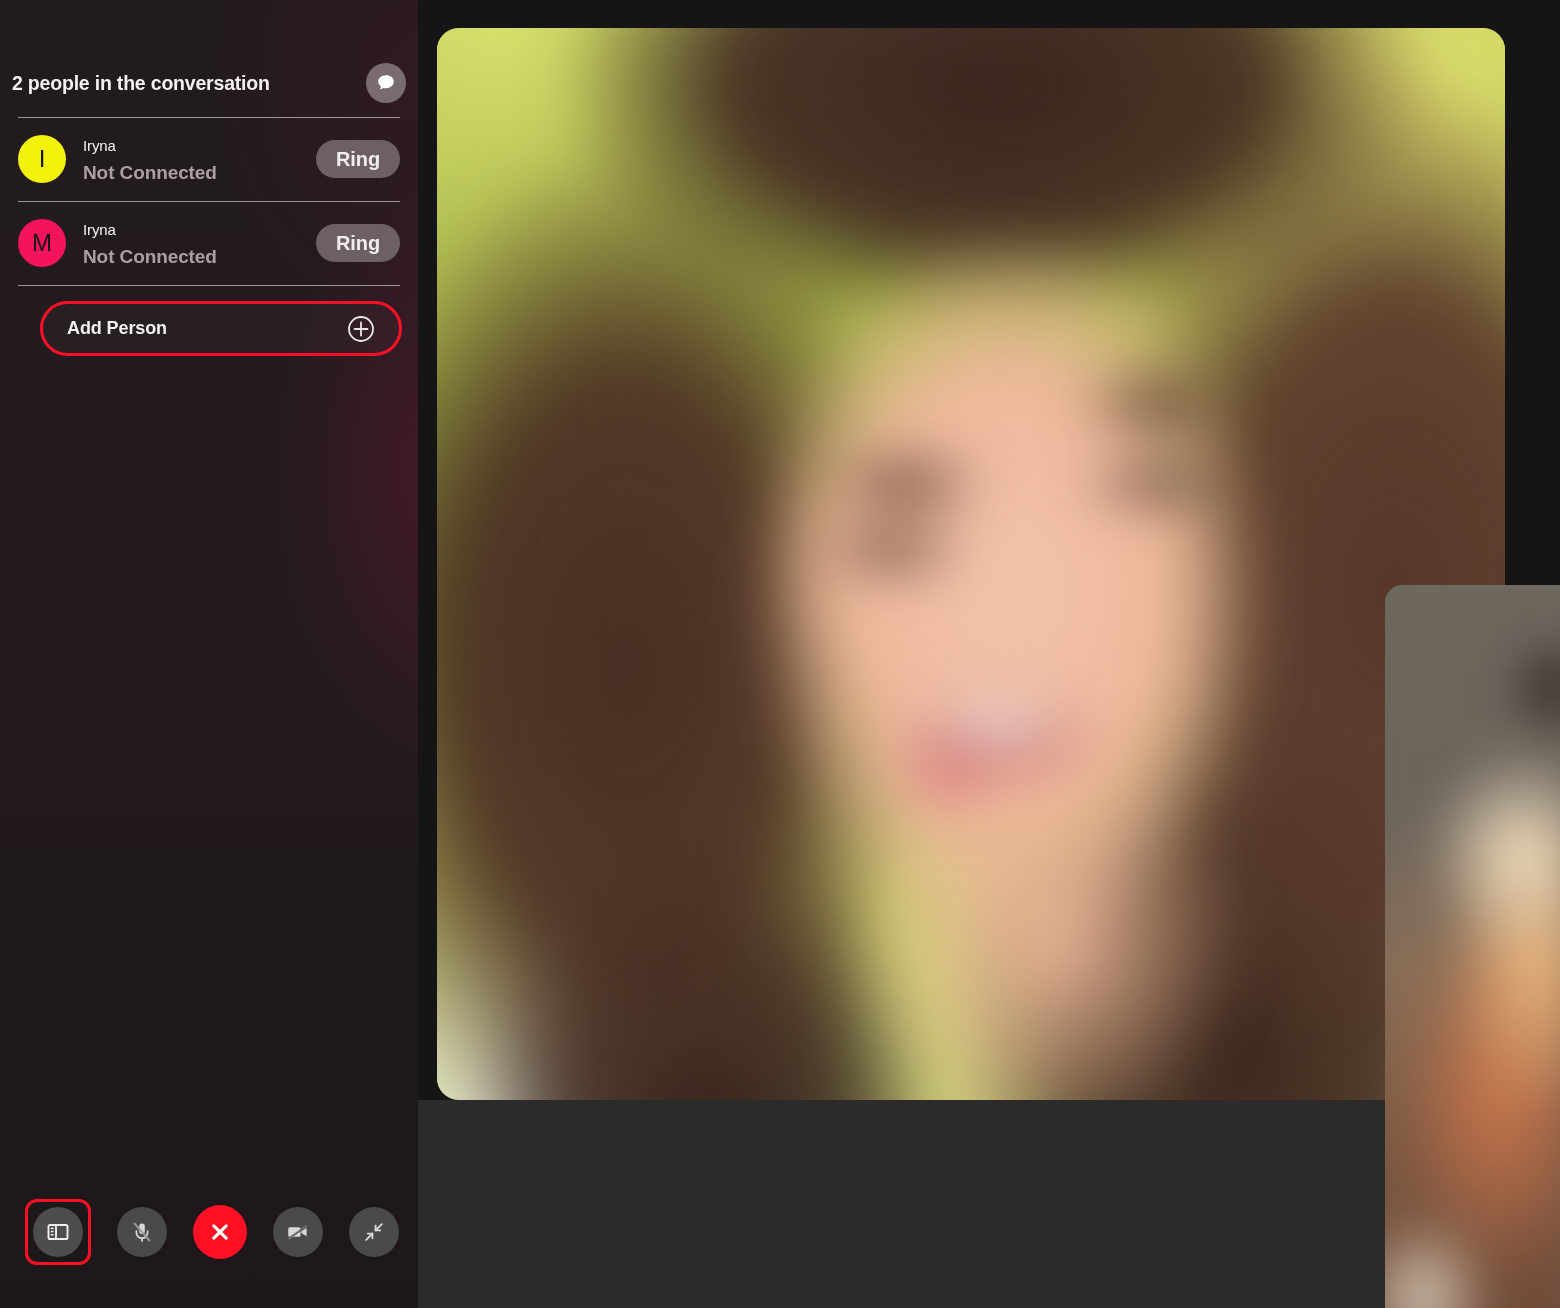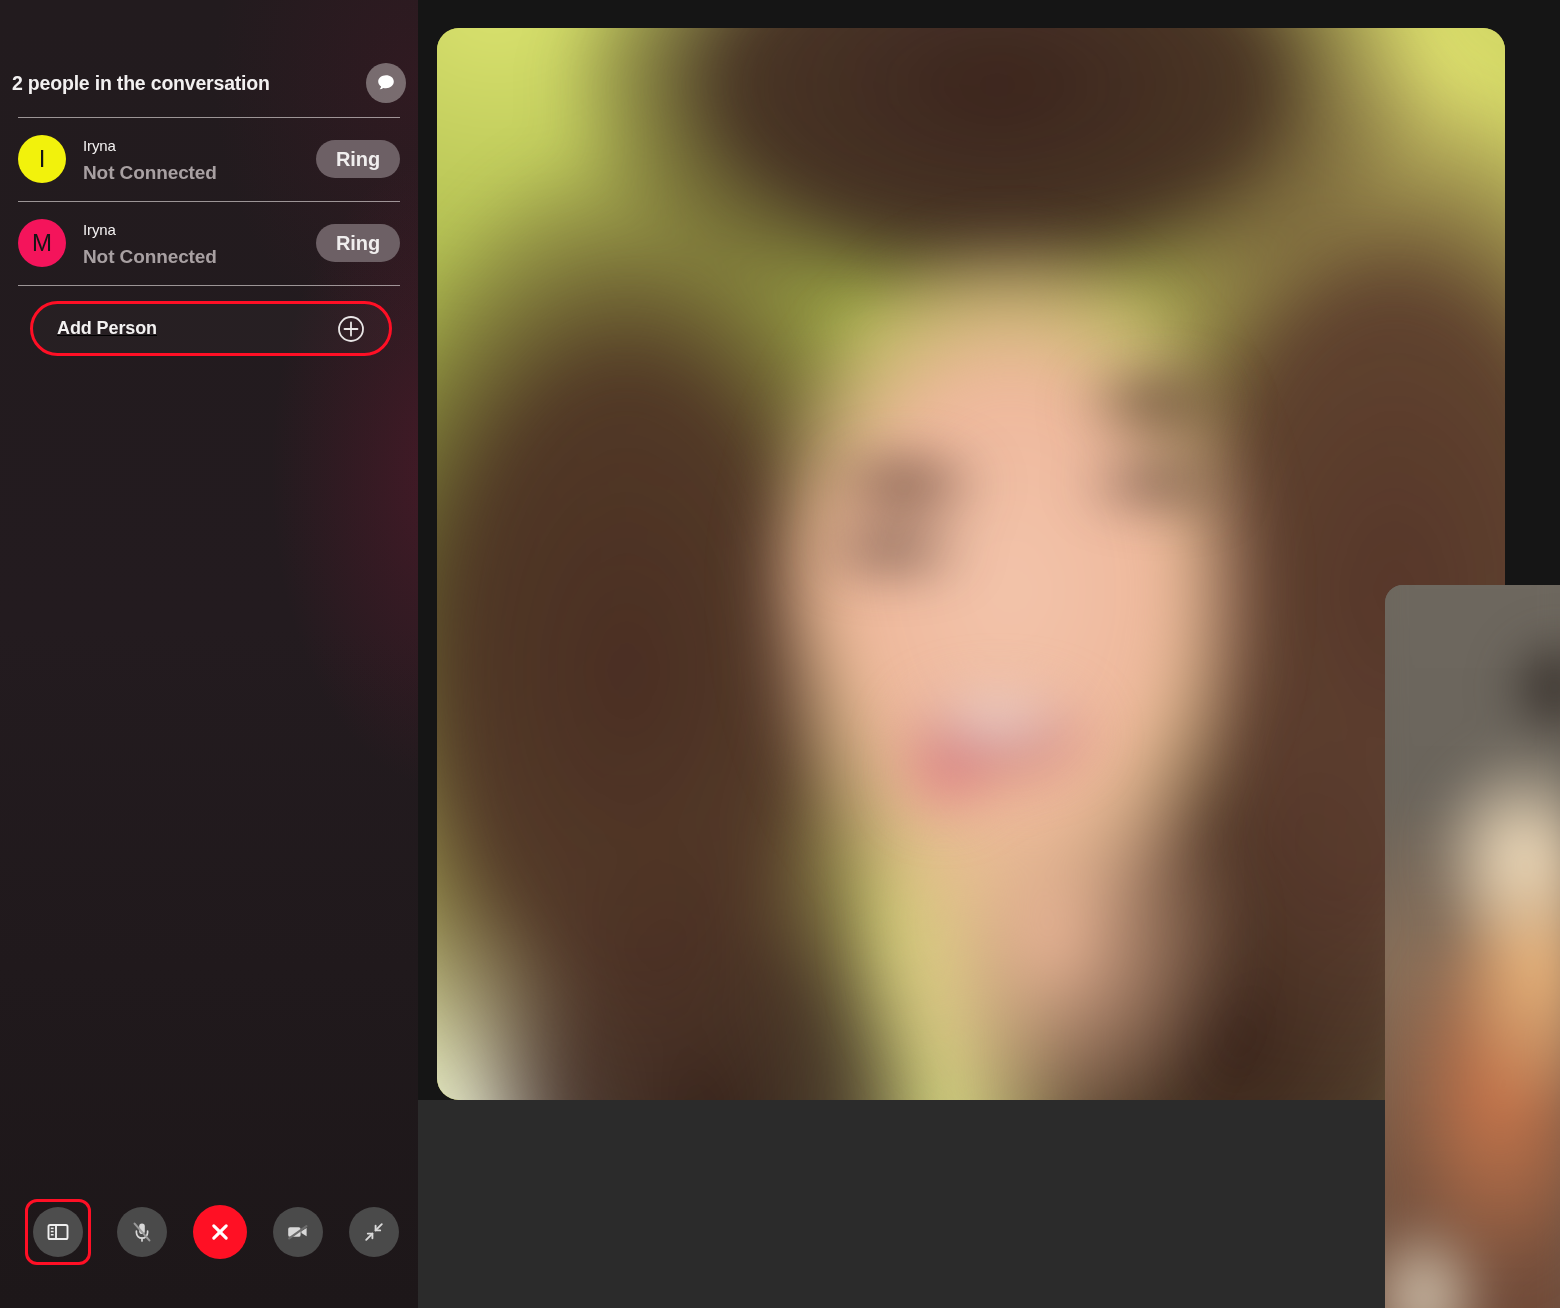--- a/index.html
+++ b/index.html
@@ -235,32 +235,31 @@
     font-size: 20px;
     font-weight: bold;
     font-family: "Liberation Sans", sans-serif;
     border: none;
     cursor: pointer;
     letter-spacing: -0.1px;
   }
 
   #add-person-button {
     position: absolute;
-    left: 30px;
+    left: 40px;
     top: 301px;
     width: 362px;
     height: 55px;
     border-radius: 28px;
     border: 3px solid #ff0f25;
     background: rgba(255,255,255,0.02);
     display: flex;
     align-items: center;
     padding: 0 24px;
     cursor: pointer;
-    text-decoration: underline;
   }
   #add-person-label {
     flex: 1;
     color: #f3f1f1;
     font-size: 18px;
     font-weight: bold;
     letter-spacing: -0.1px;
   }
   #plus-icon { flex: none; display: block; }
 

